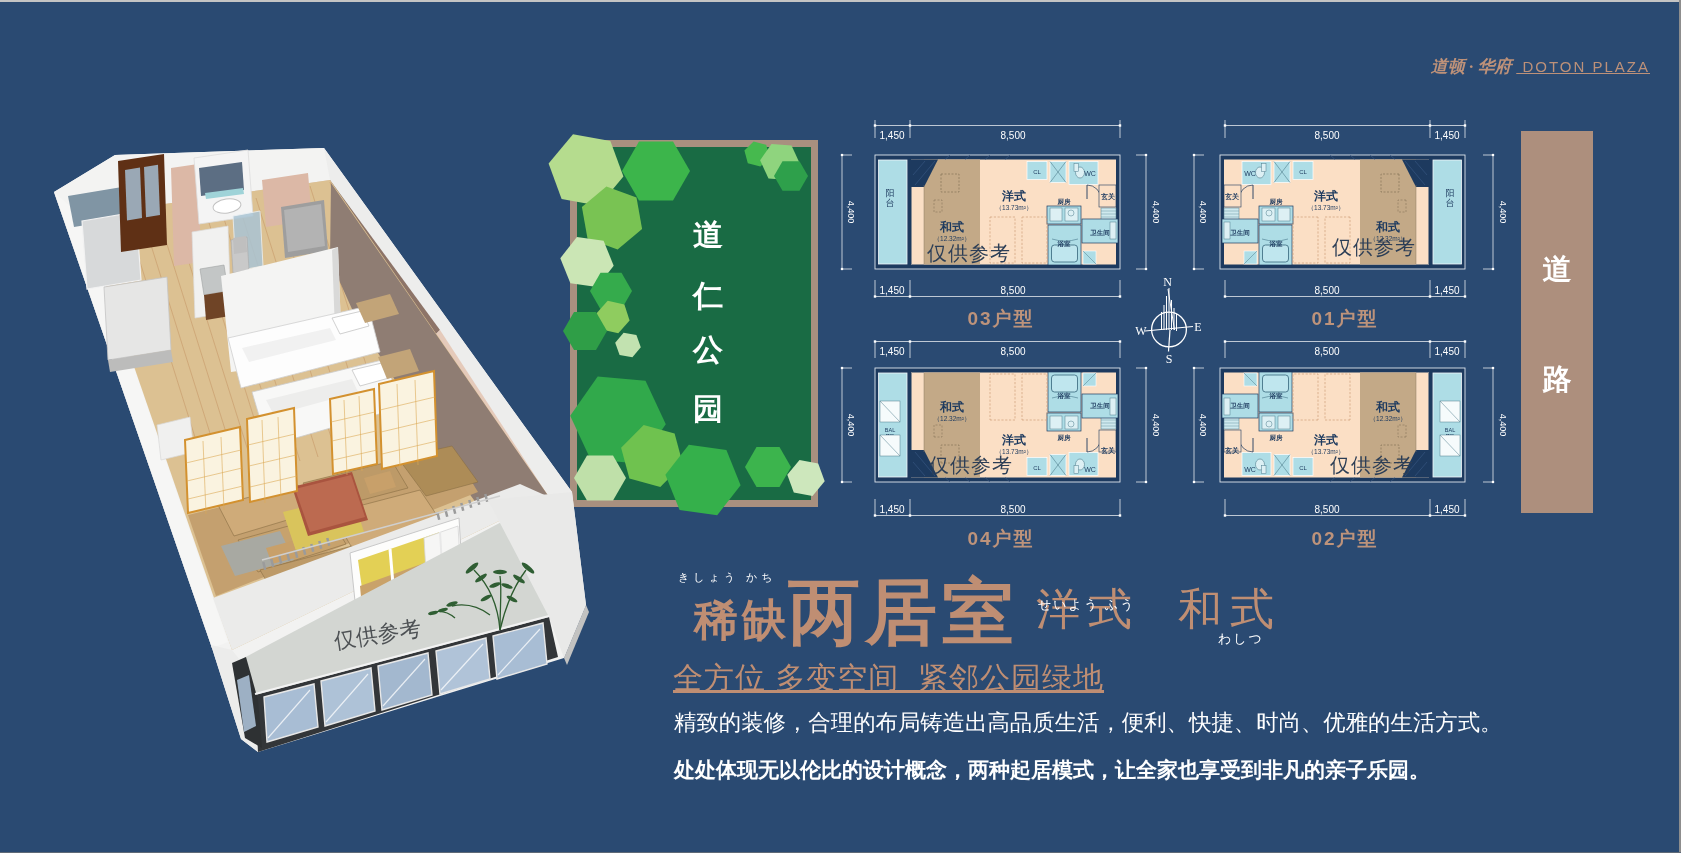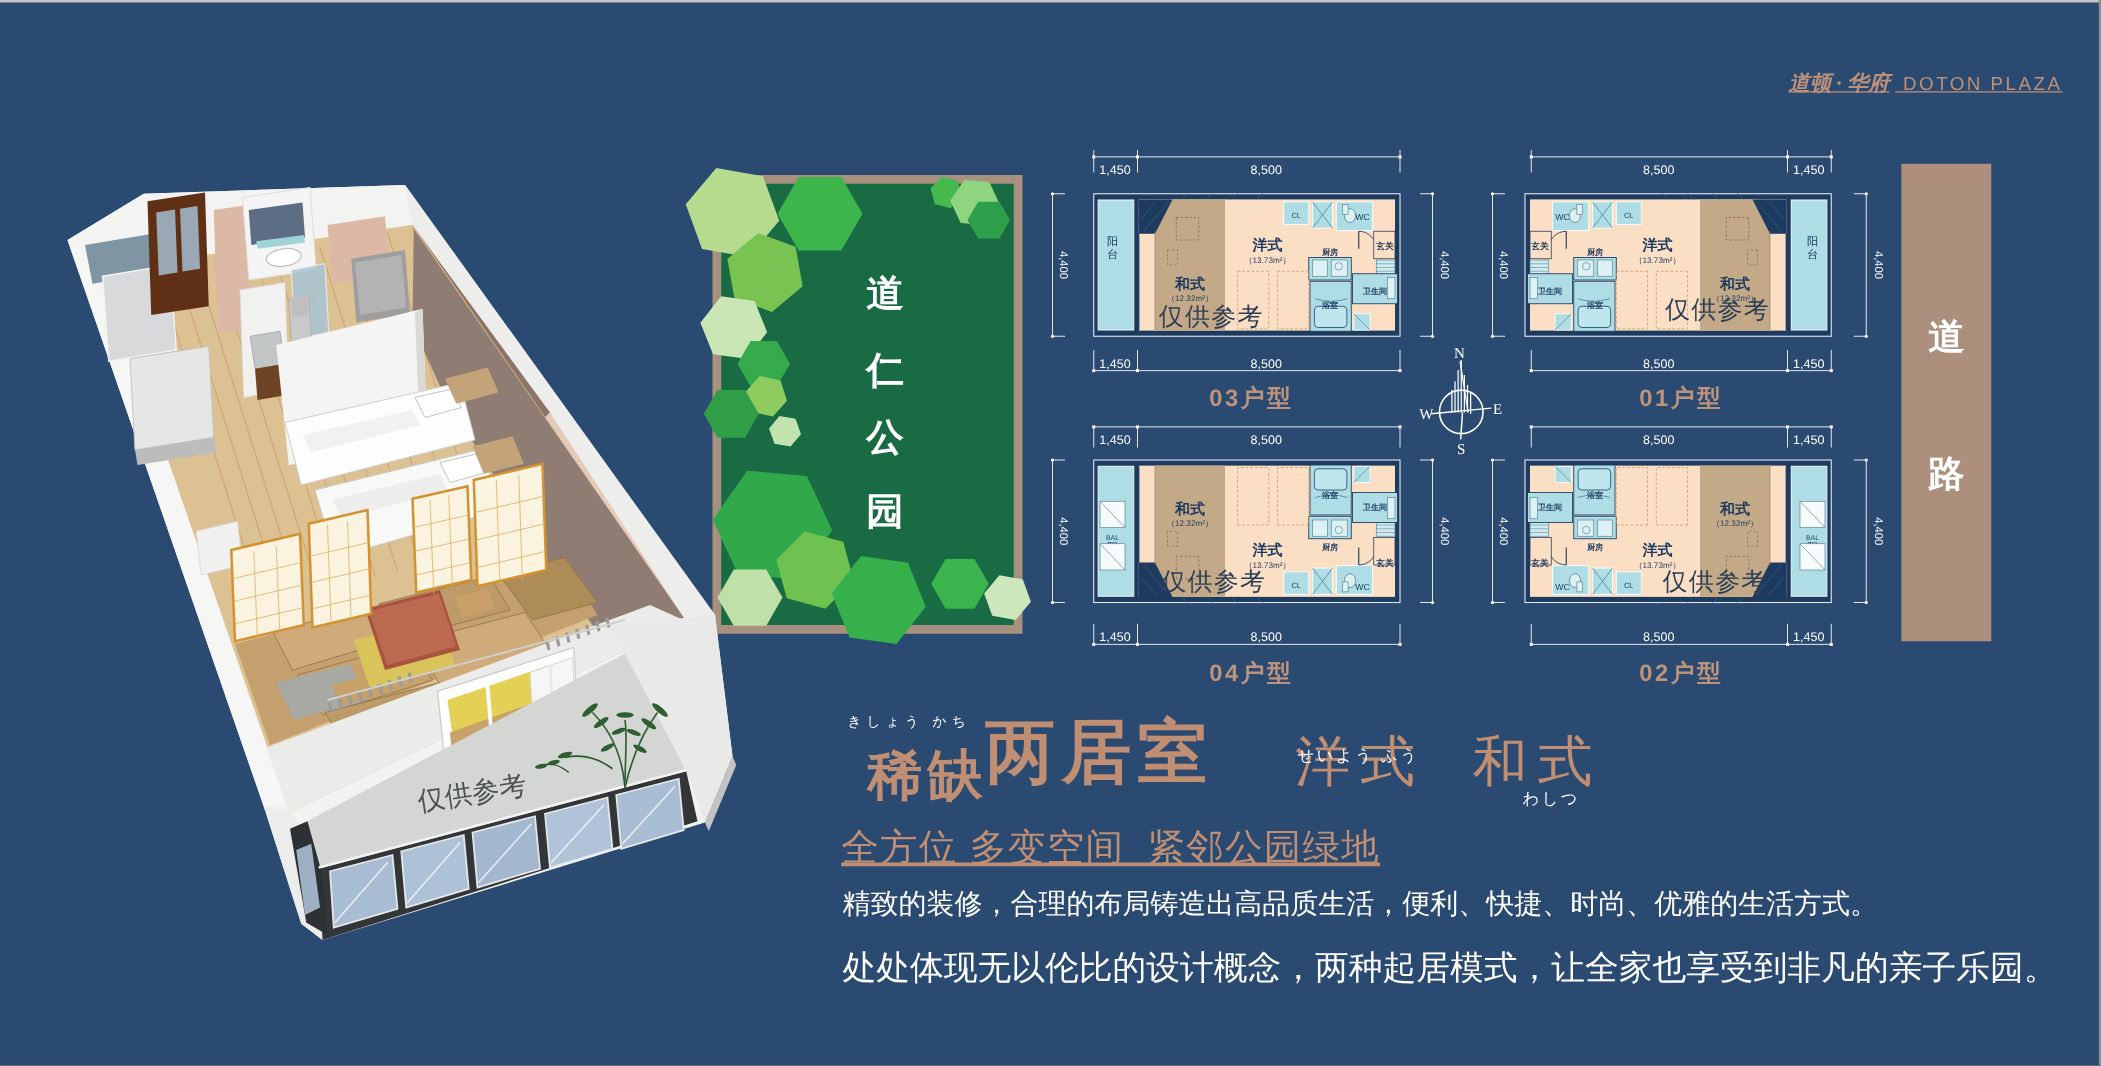--- a/index.html
+++ b/index.html
@@ -10,21 +10,21 @@
 </head>
 <body>
 
 <div class="abs" style="left:0;top:0;width:1681px;height:2px;background:#c4c4c4;"></div>
 
 <div class="abs" style="right:0;top:0;width:2px;height:853px;background:#8d8d8d;"></div>
 
 <div class="abs" style="left:0;bottom:0;width:1681px;height:1px;background:#5f6a77;"></div>
 
 <div class="abs" style="right:31px;top:55px;color:#bd9179;font-size:17px;letter-spacing:0px;">
-  <span style="font-family:'Liberation Serif',serif;font-style:italic;font-weight:bold;text-decoration:underline;">道顿 · 华府</span>
+  <span style="font-family:'Liberation Serif',serif;font-style:italic;font-weight:bold;">道顿 · 华府</span>
   <span style="letter-spacing:2px;font-size:15px;text-decoration:underline;">&nbsp;DOTON&nbsp;PLAZA</span>
 </div>
 
 <svg class="abs" style="left:0;top:0;" width="1681" height="853" viewBox="0 0 1681 853">
   <g id="PARK">
 
     <rect x="570" y="140" width="248" height="367" fill="#a8907f"></rect>
 
     <rect x="577" y="147" width="234" height="353" fill="#196b44"></rect>
 
@@ -649,27 +649,27 @@
     </g>
 
     <text x="380" y="643" font-size="22" fill="#4d5154" font-family="Liberation Serif,serif" text-anchor="middle" transform="rotate(-9 372 650)">仅供参考</text>
   </g>
 </svg>
 
 <div class="abs" style="left:678px;top:570px;color:#fff;font-size:11px;letter-spacing:4px;">きしょう かち</div>
 
 <div class="abs" style="left:672px;top:591px;color:#bf8e73;font-size:44px;font-weight:bold;letter-spacing:4px;margin-left:22px;">稀缺</div>
 
-<div class="abs" style="left:788px;top:565px;color:#bf8e73;font-size:56px;font-weight:bold;font-family:'Liberation Serif',serif;letter-spacing:5px;">两居室</div>
+<div class="abs" style="left:788px;top:565px;color:#bf8e73;font-size:72px;font-weight:bold;font-family:'Liberation Serif',serif;letter-spacing:5px;">两居室</div>
 
 <div class="abs" style="left:1036px;top:580px;color:#bf8e73;font-size:44px;letter-spacing:8px;">洋式</div>
 
 <div class="abs" style="left:1178px;top:580px;color:#bf8e73;font-size:44px;letter-spacing:8px;">和式</div>
 
 <div class="abs" style="left:1038px;top:596px;color:#fff;font-size:13px;letter-spacing:2px;">せいよう ふう</div>
 
 <div class="abs" style="left:1218px;top:630px;color:#fff;font-size:13px;letter-spacing:2px;text-align:center;">わしつ</div>
 
 <div class="abs" style="left:673px;top:658px;color:#bf8e73;font-size:30px;letter-spacing:1px;text-decoration:underline;">全方位 多变空间&nbsp; 紧邻公园绿地</div>
 
 <div class="abs" style="left:674px;top:707px;color:#fff;font-size:22.4px;">精致的装修，合理的布局铸造出高品质生活，便利、快捷、时尚、优雅的生活方式。</div>
 
-<div class="abs" style="left:674px;top:756px;color:#fff;font-size:27px;">处处体现无以伦比的设计概念，两种起居模式，让全家也享受到非凡的亲子乐园。</div>
+<div class="abs" style="left:674px;top:756px;color:#fff;font-size:21px;font-weight:bold;">处处体现无以伦比的设计概念，两种起居模式，让全家也享受到非凡的亲子乐园。</div>
 
 </body></html>

